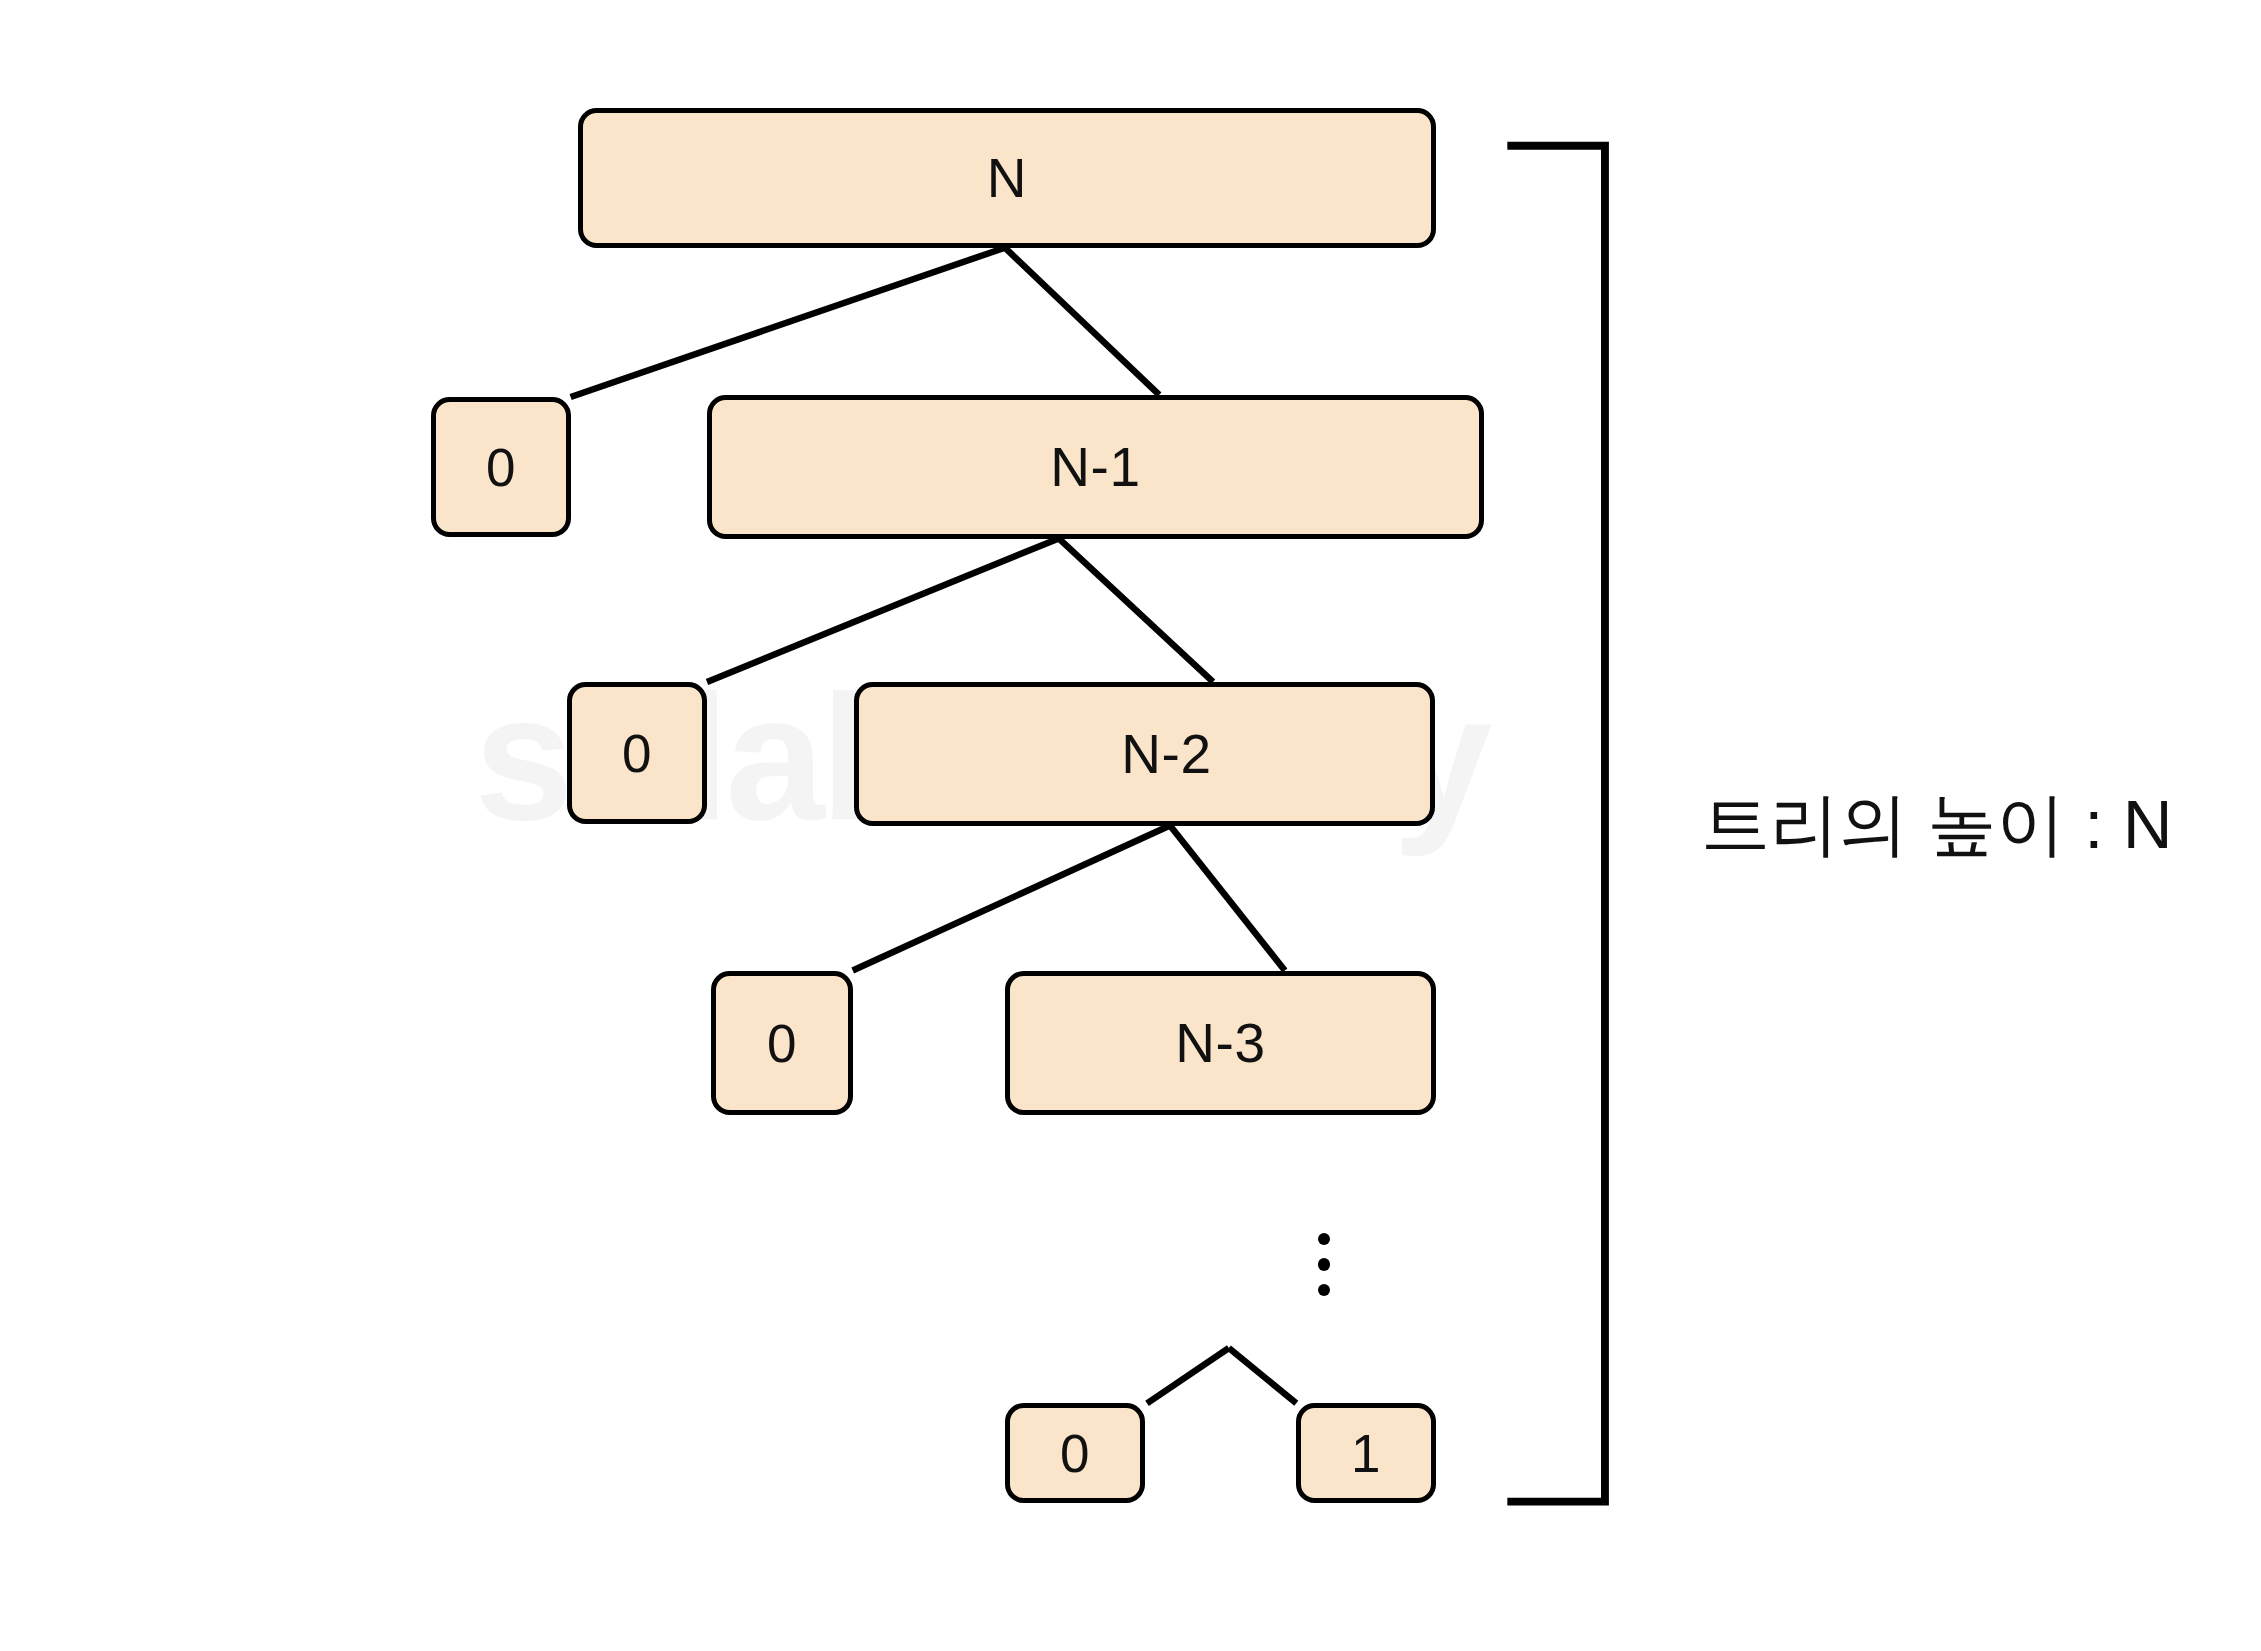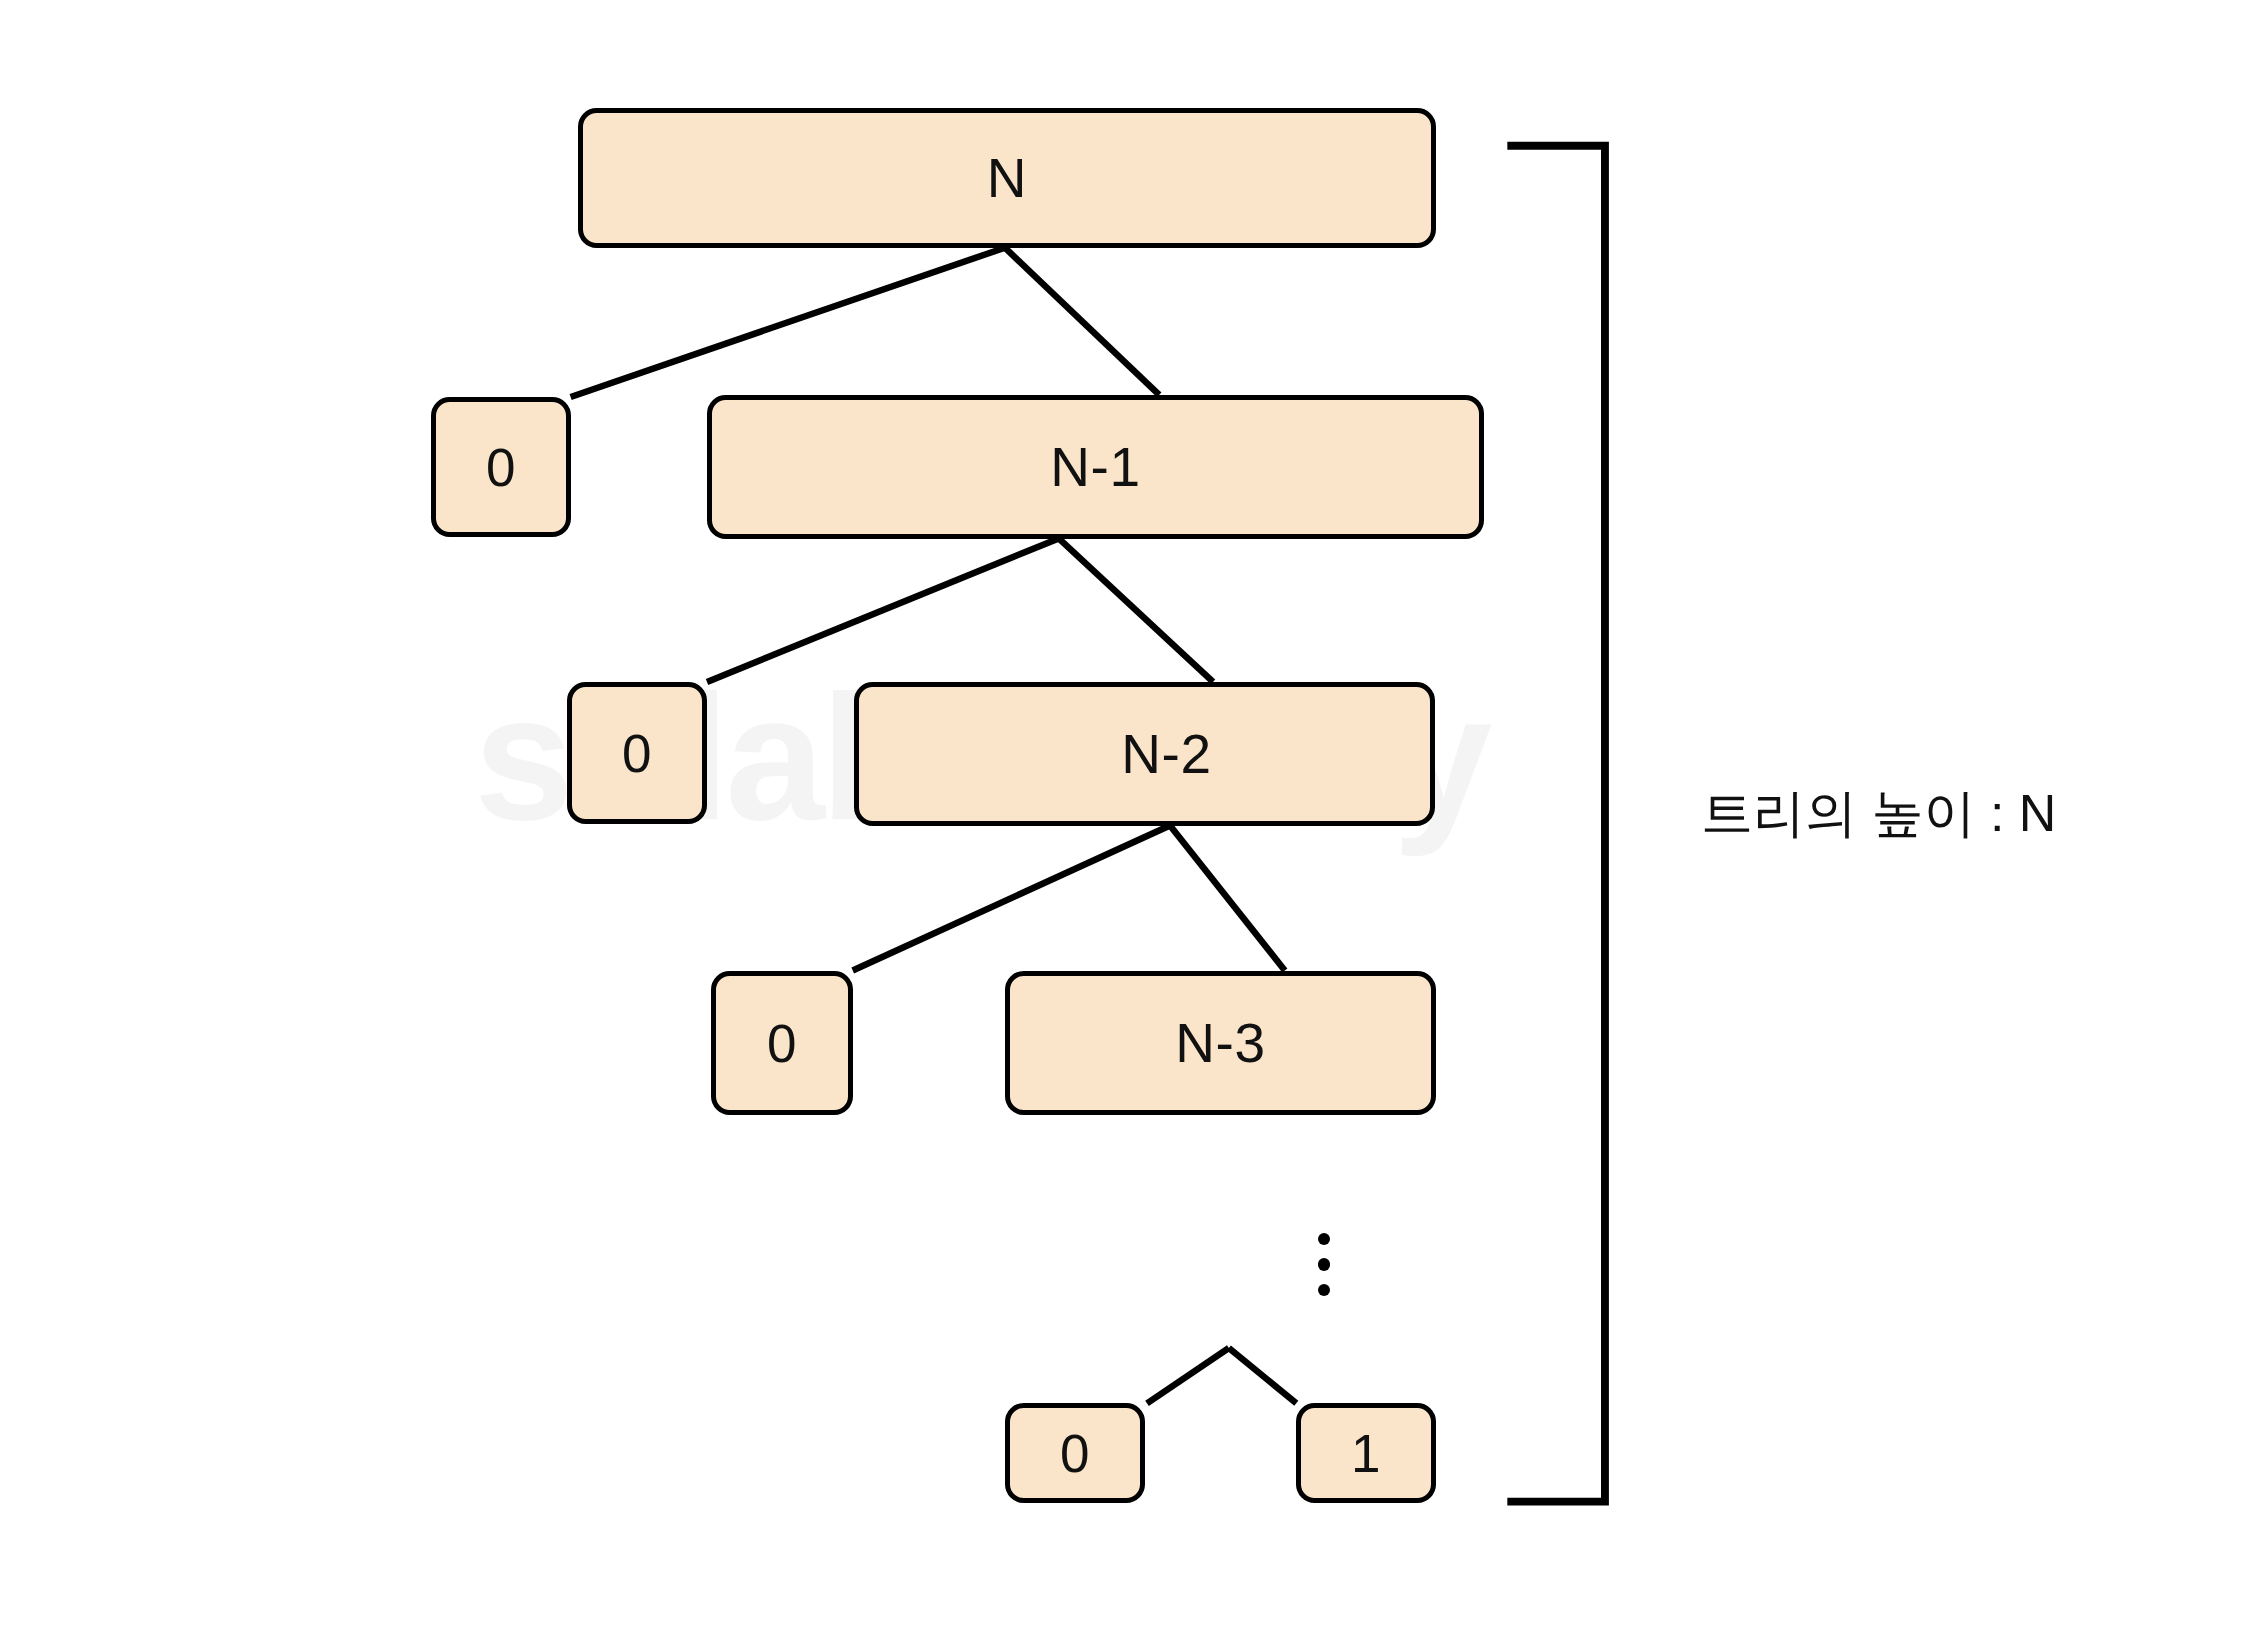--- a/index.html
+++ b/index.html
@@ -73,21 +73,21 @@
     width: 12.2px;
     height: 12.2px;
     border-radius: 50%;
     background: #000000;
   }
   .height-label {
     position: absolute;
     left: 1701px;
     top: 779px;
     font-family: "Liberation Sans", "DejaVu Sans", sans-serif;
-    font-size: 52px;
+    font-size: 69px;
     font-weight: 400;
     color: #111111;
     white-space: nowrap;
     z-index: 4;
     letter-spacing: 0px;
   }
 </style>
 </head>
 <body>
 

